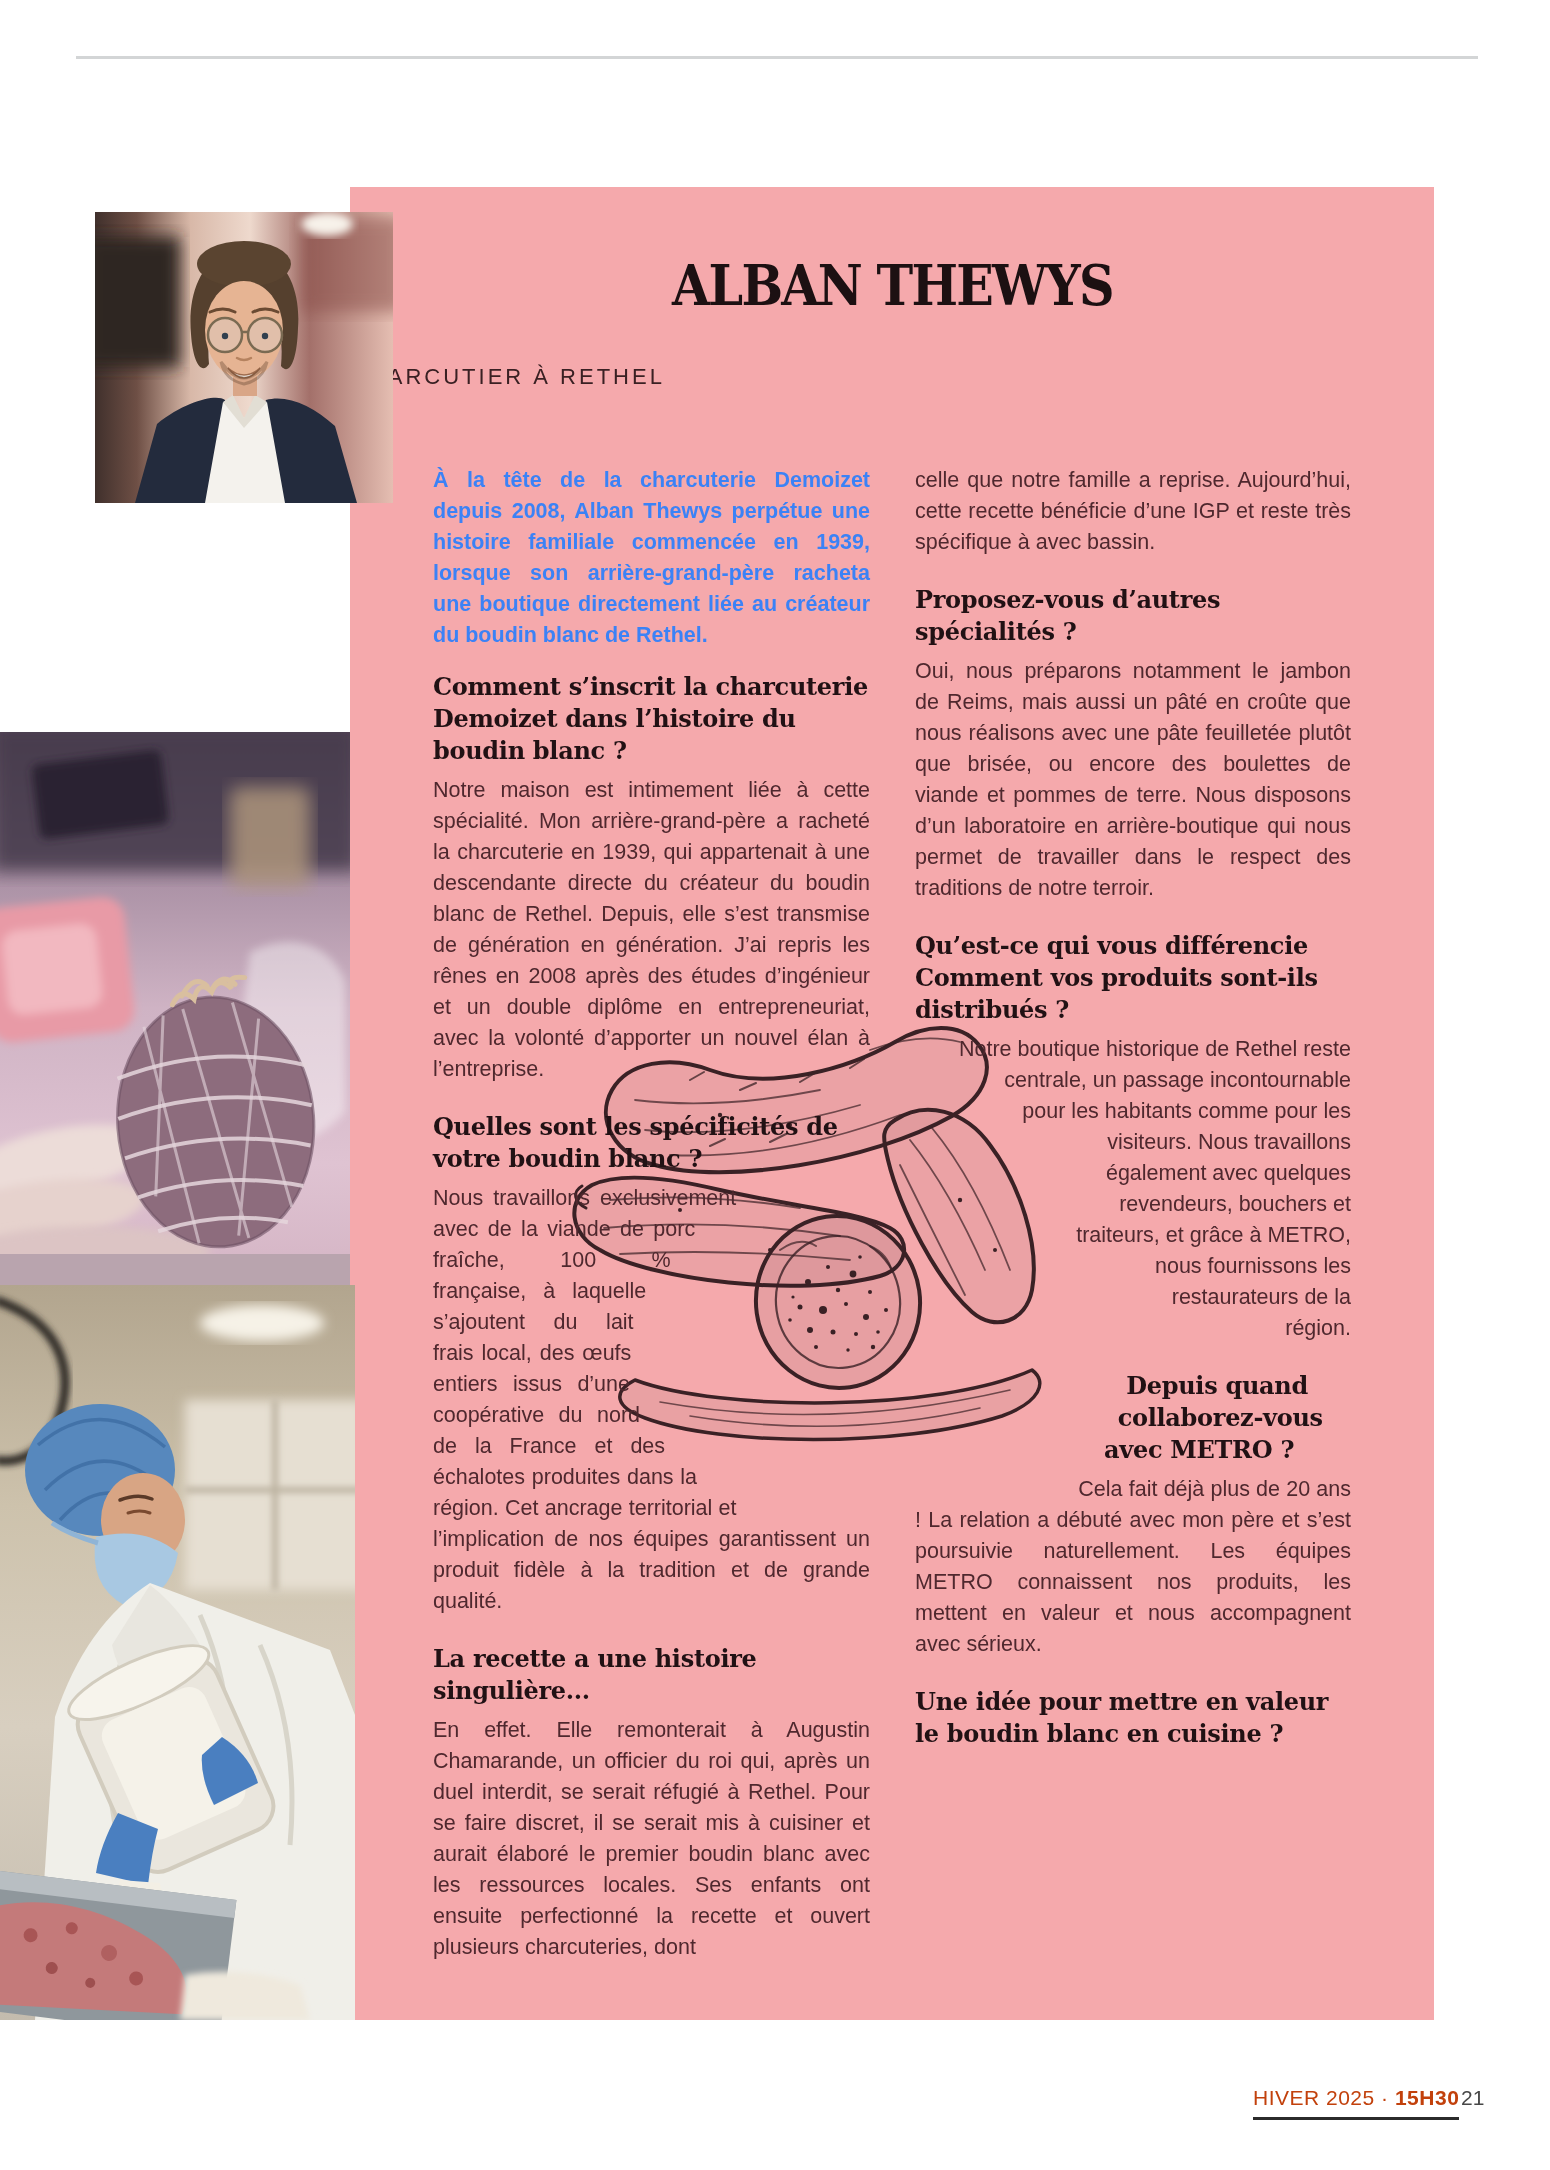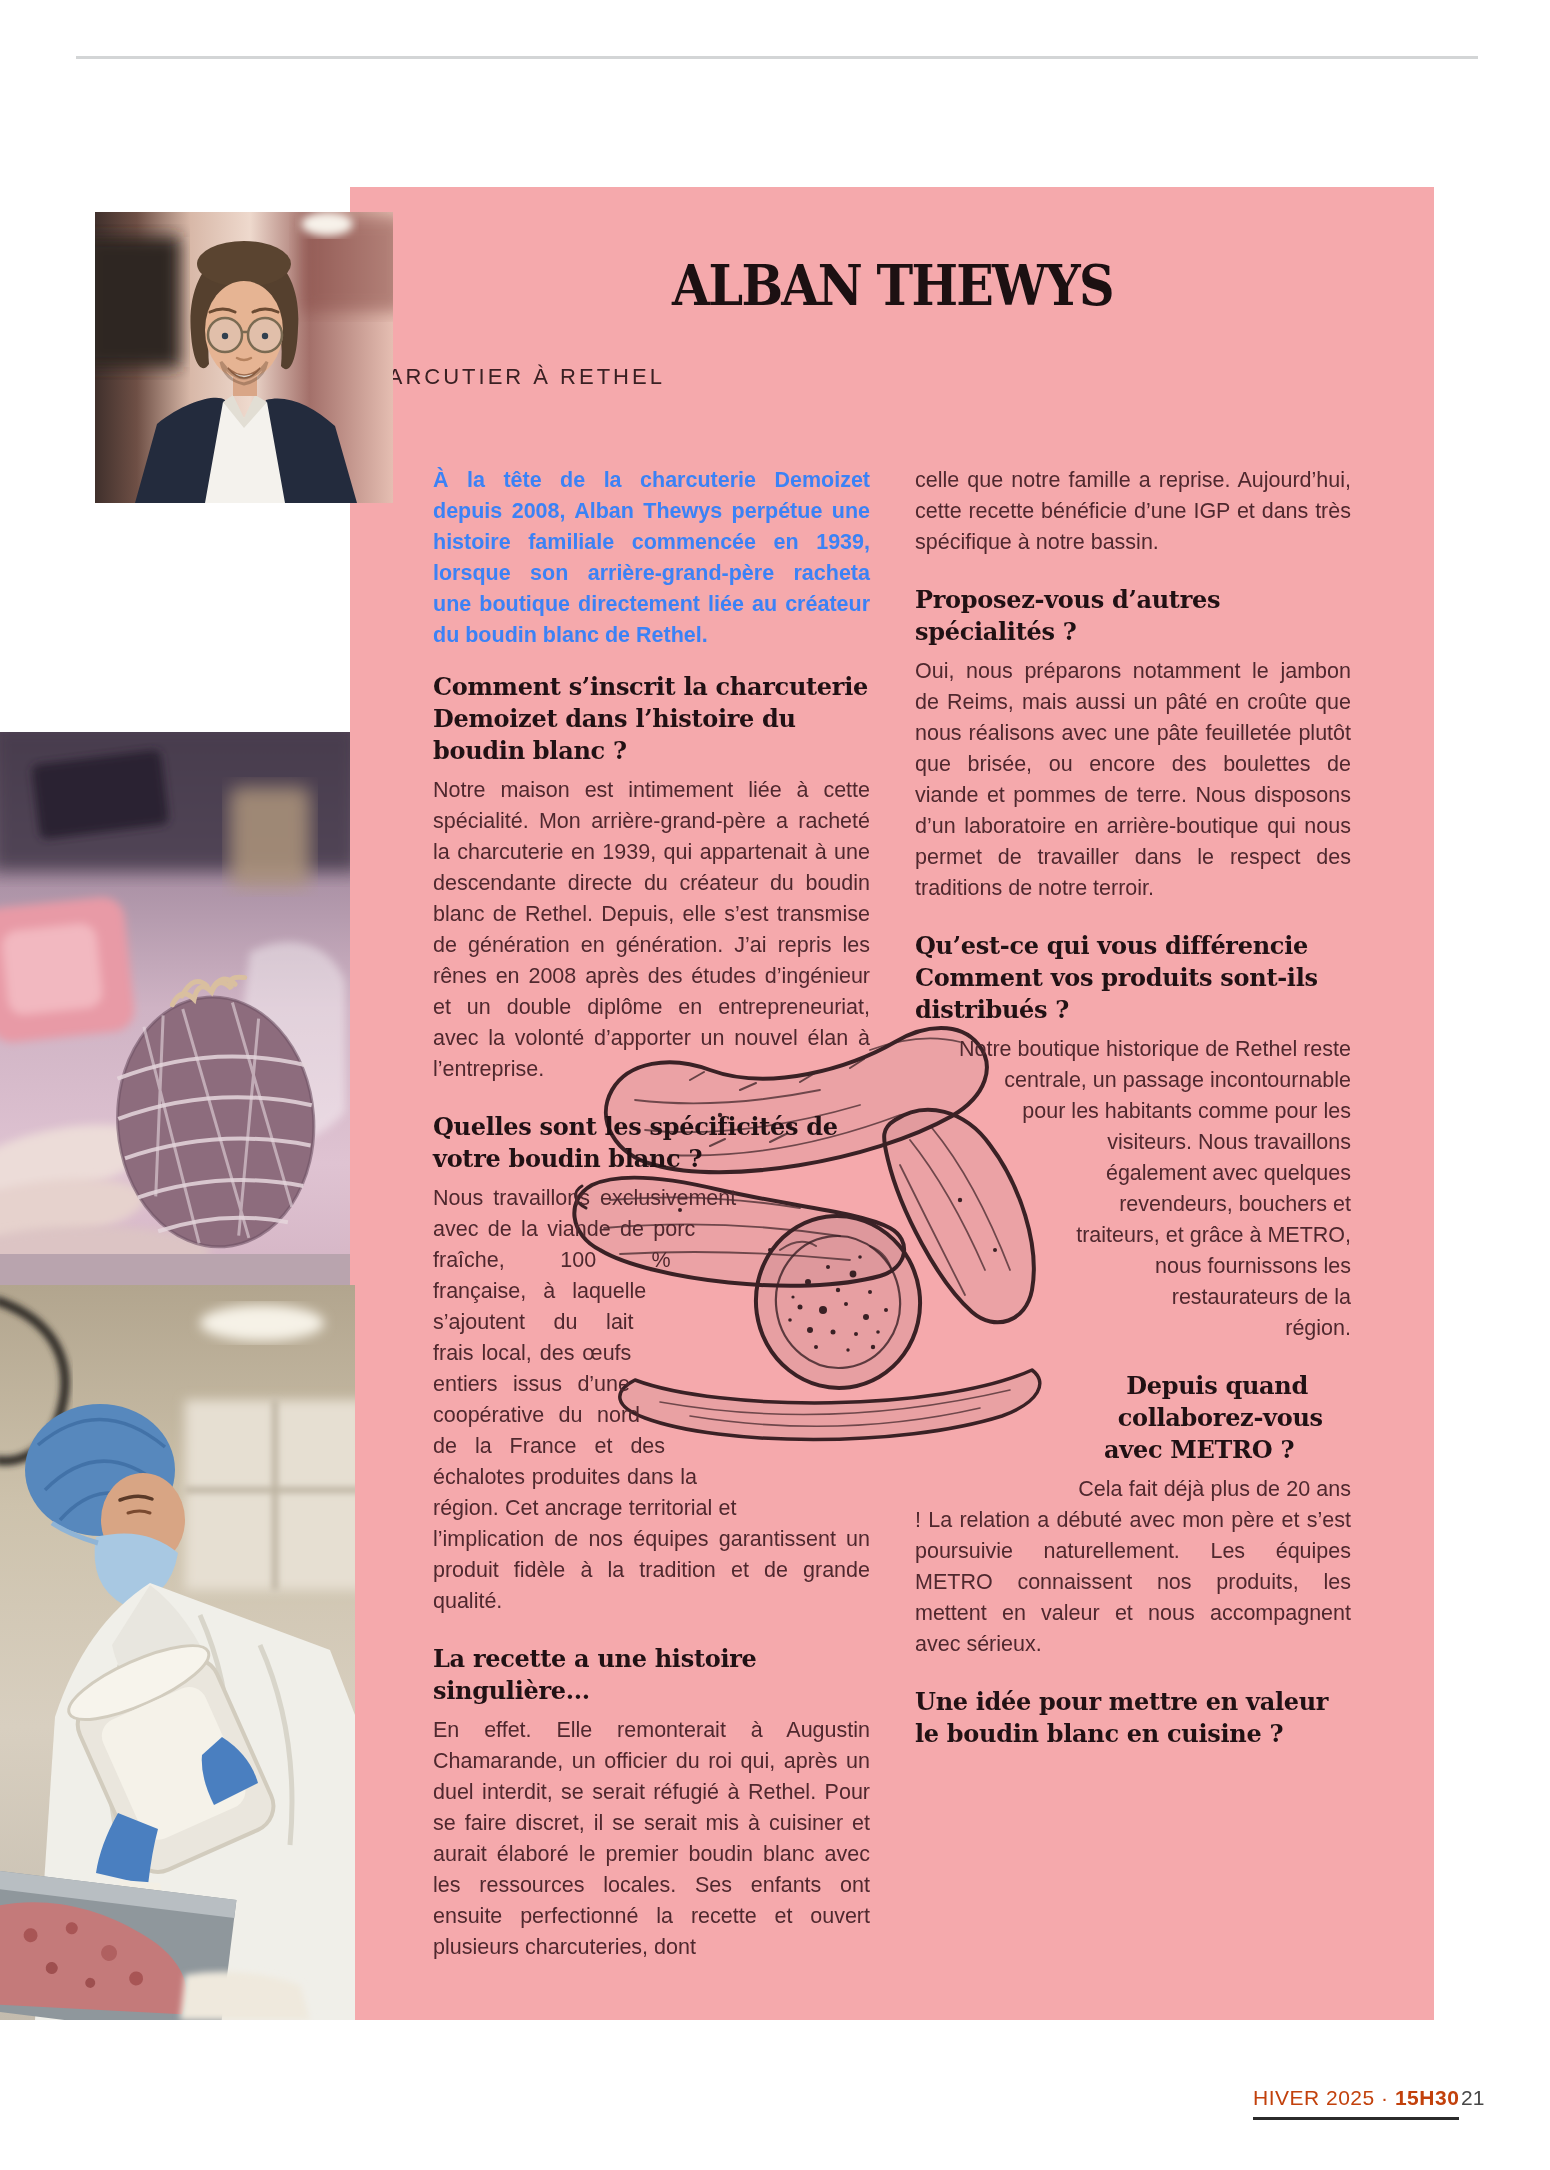--- a/index.html
+++ b/index.html
@@ -251,21 +251,21 @@
     <p class="a">Notre maison est intimement liée à cette spécialité. Mon arrière-grand-père a racheté la charcuterie en 1939, qui appartenait à une descendante directe du créateur du boudin blanc de Rethel. Depuis, elle s’est transmise de génération en génération. J’ai repris les rênes en 2008 après des études d’ingénieur et un double diplôme en entrepreneuriat, avec la volonté d’apporter un nouvel élan à l’entreprise.</p>
 
     <p class="q">Quelles sont les spécificités de votre boudin blanc ?</p>
     <p class="a"><span class="wrapR"></span><span>Nous travaillons exclusivement avec de la viande de porc fraîche, 100 % française, à laquelle s’ajoutent du lait frais local, des œufs entiers issus d’une coopérative du nord de la France et des échalotes produites dans la région. Cet ancrage territorial et l’implication de nos équipes garantissent un produit fidèle à la tradition et de grande qualité.</span></p>
 
     <p class="q">La recette a une histoire singulière...</p>
     <p class="a">En effet. Elle remonterait à Augustin Chamarande, un officier du roi qui, après un duel interdit, se serait réfugié à Rethel. Pour se faire discret, il se serait mis à cuisiner et aurait élaboré le premier boudin blanc avec les ressources locales. Ses enfants ont ensuite perfectionné la recette et ouvert plusieurs charcuteries, dont</p>
   </div>
 
   <div class="col col-right">
-    <p class="a">celle que notre famille a reprise. Aujourd’hui, cette recette bénéficie d’une IGP et dans très spécifique à notre bassin.</p>
+    <p class="a">celle que notre famille a reprise. Aujourd’hui, cette recette bénéficie d’une IGP et reste très spécifique à avec bassin.</p>
 
     <p class="q">Proposez-vous d’autres spécialités ?</p>
     <p class="a">Oui, nous préparons notamment le jambon de Reims, mais aussi un pâté en croûte que nous réalisons avec une pâte feuilletée plutôt que brisée, ou encore des boulettes de viande et pommes de terre. Nous disposons d’un laboratoire en arrière-boutique qui nous permet de travailler dans le respect des traditions de notre terroir.</p>
 
     <p class="q">Qu’est-ce qui vous différencie Comment vos produits sont-ils distribués ?</p>
     <div>
       <span class="wrapL"></span>
       <p class="a a-right">Notre boutique historique de Rethel reste centrale, un passage incontournable pour les habitants comme pour les visiteurs. Nous travaillons également avec quelques revendeurs, bouchers et traiteurs, et grâce à METRO, nous fournissons les restaurateurs de la région.</p>
       <p class="q q-center">Depuis quand collaborez-vous avec METRO ?</p>
     </div>

